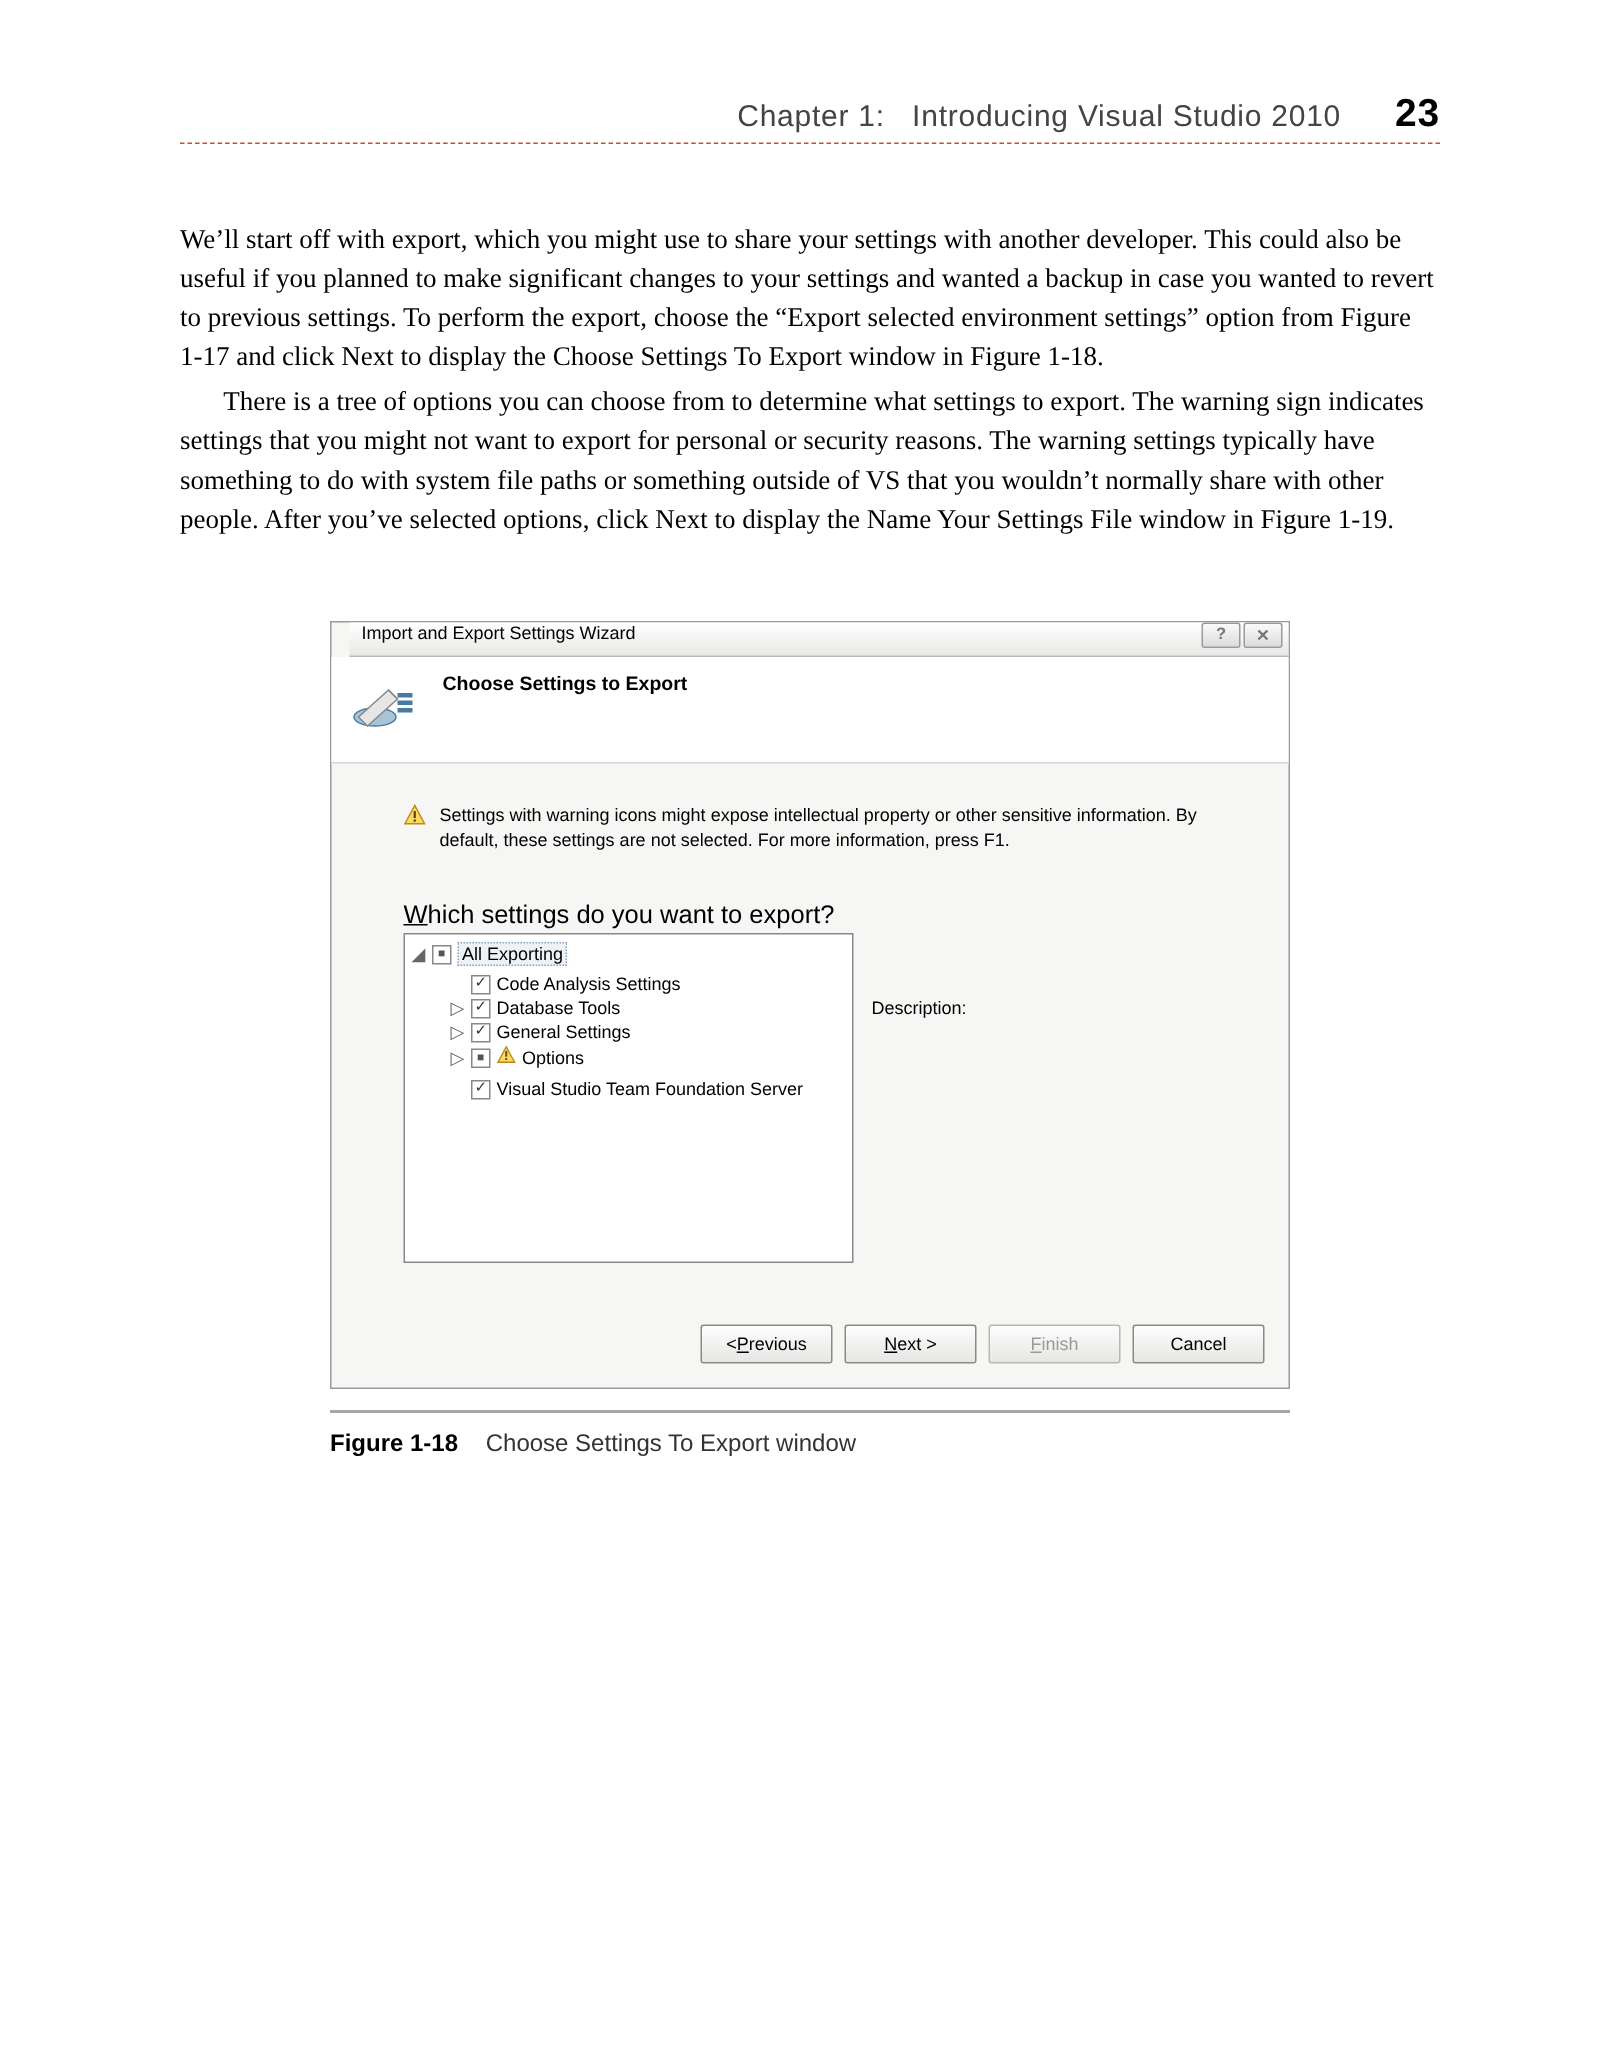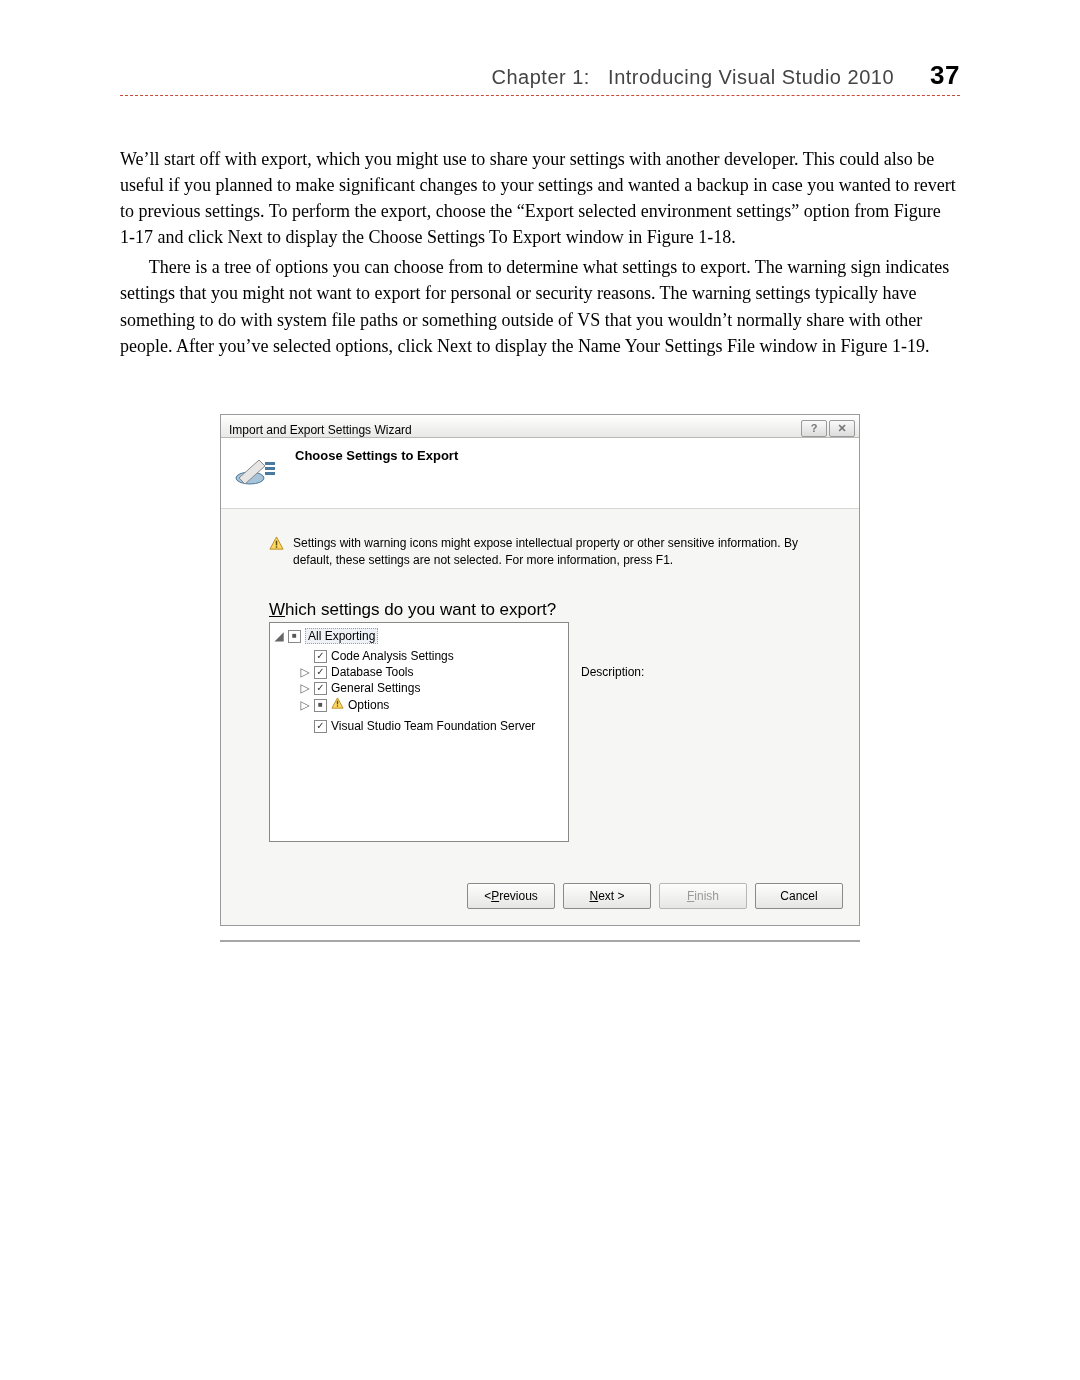--- a/index.html
+++ b/index.html
@@ -54,27 +54,28 @@
   }
   .dialog {
     border: 1px solid #9a9a9a;
     background: #f6f6f5;
     font-family: "Segoe UI", Tahoma, sans-serif;
     font-size: 12px;
     color: #000;
   }
   .titlebar {
     display: flex;
-    align-items: flex-end;
+    align-items: flex-start;
     justify-content: space-between;
     height: 22px;
     padding: 0 4px 0 8px;
     background: linear-gradient(#fff, #e8e8e6);
     border-bottom: 1px solid #b8b8b5;
     font-size: 12px;
+    margin-left: 12px;
   }
   .titlebar .winbuttons {
     display: flex;
     gap: 2px;
   }
   .winbtn {
     width: 24px;
     height: 15px;
     border: 1px solid #9a9a9a;
     border-radius: 2px;
@@ -214,21 +215,21 @@
   }
 </style>
 </head>
 <body>
 
 <div class="page">
 
   <div class="running-head">
     <span>Chapter 1:</span>&nbsp;&nbsp;
     <span>Introducing Visual Studio 2010</span>
-    <span class="pagenum">37</span>
+    <span class="pagenum">23</span>
   </div>
 
 
   <div class="body-text">
     <p>We’ll start off with export, which you might use to share your settings with another developer. This could also be useful if you planned to make significant changes to your settings and wanted a backup in case you wanted to revert to previous settings. To perform the export, choose the “Export selected environment settings” option from Figure 1-17 and click Next to display the Choose Settings To Export window in Figure 1-18.</p>
     <p class="indent">There is a tree of options you can choose from to determine what settings to export. The warning sign indicates settings that you might not want to export for personal or security reasons. The warning settings typically have something to do with system file paths or something outside of VS that you wouldn’t normally share with other people. After you’ve selected options, click Next to display the Name Your Settings File window in Figure 1-19.</p>
   </div>
 
   <div class="figure-wrap">
     <div class="dialog">
@@ -333,15 +334,19 @@
         <div class="btn disabled">
             <span class="ul">F</span>
             <span>inish</span>
           </div>
         <div class="btn">Cancel</div>
       </div>
 
     </div>
 
     <hr class="figure-rule">
+    <div class="caption">
+      <span class="lead">Figure 1-18</span>
+      <span>Choose Settings To Export window</span>
+    </div>
   </div>
 
 </div>
 
 </body></html>

